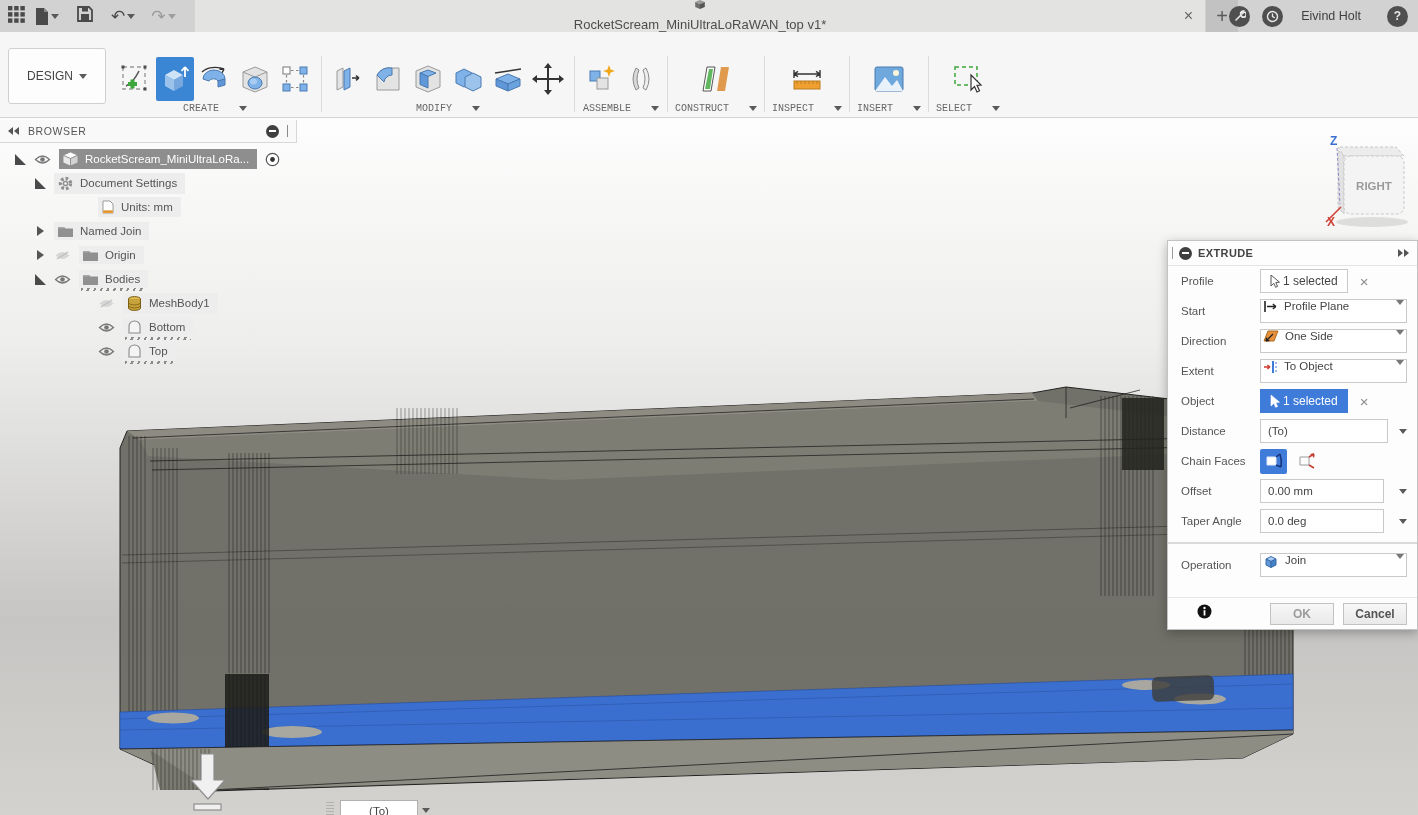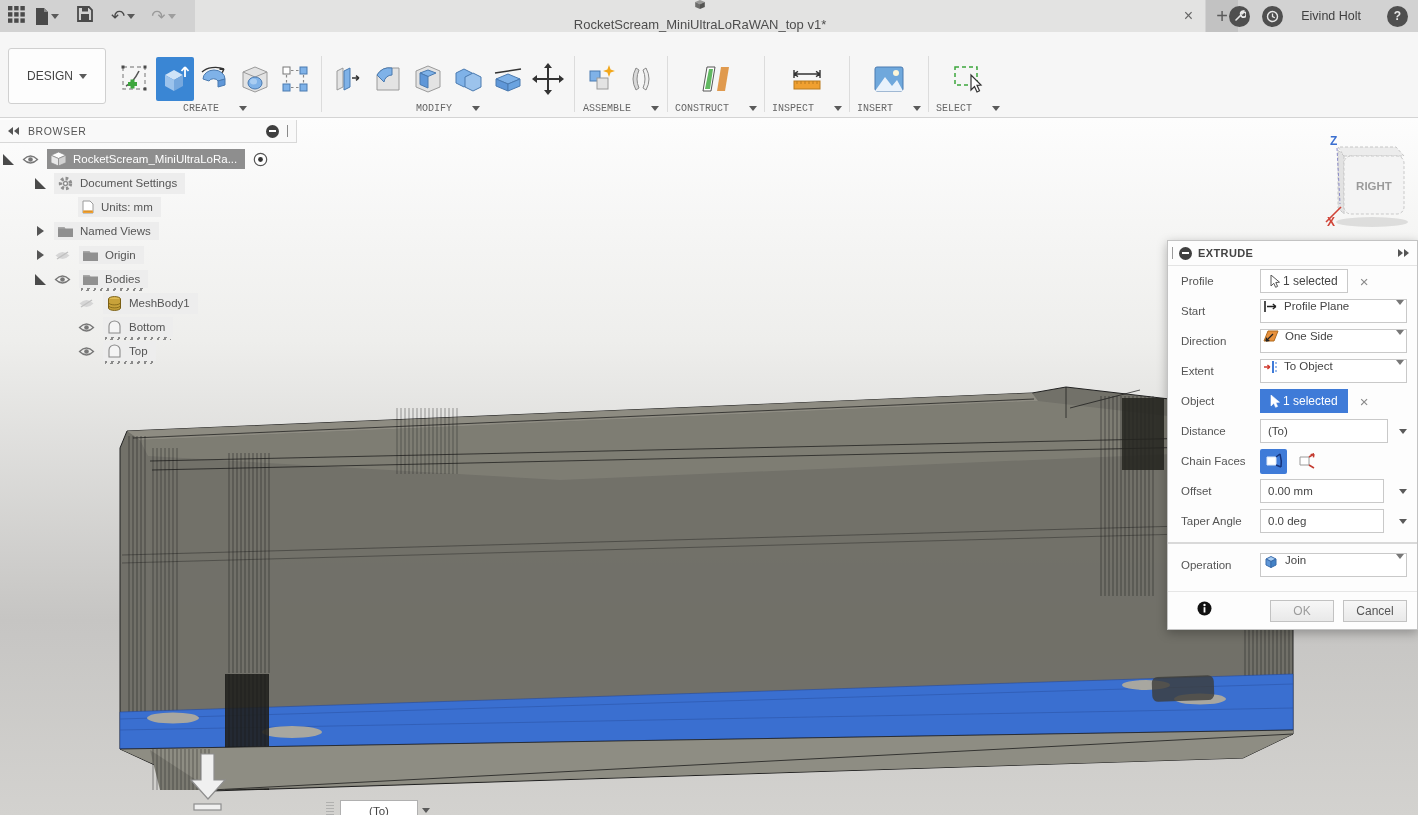--- a/index.html
+++ b/index.html
@@ -44,21 +44,21 @@
   .browser { position:absolute; left:0; top:120px; width:297px; z-index:6; }
   .br-head { height:23px; background:rgba(248,248,248,.92); border-bottom:1px solid #d8d8d8; border-right:1px solid #d8d8d8; display:flex; align-items:center; padding:0 8px; }
   .dbl-left { display:flex; margin-right:8px; }
   .tri-l { width:0; height:0; border-top:4px solid transparent; border-bottom:4px solid transparent; border-right:5px solid #555; margin-right:1px; }
   .br-title { font-size:10.5px; color:#555; letter-spacing:.6px; flex:1; }
   .circ-minus { width:13px; height:13px; border-radius:50%; background:#3f3f3f; position:relative; margin-right:8px; }
   .circ-minus::after { content:""; position:absolute; left:3px; top:5.5px; width:7px; height:2px; background:#fff; }
   .grip-v { width:1px; height:12px; background:#8a8a8a; }
   .tree { padding-top:4px; }
   .trow { height:24px; display:flex; align-items:center; }
-  .t-ind0 { padding-left:2px; } .t-ind1 { padding-left:34px; } .t-ind2 { padding-left:78px; }
+  .t-ind0 { padding-left:14px; } .t-ind1 { padding-left:34px; } .t-ind2 { padding-left:78px;margin-left:20px; }
   .tmark { width:12px; display:flex; justify-content:center; margin-right:8px; flex:0 0 12px; }
   .tri-r { width:0; height:0; border-top:5px solid transparent; border-bottom:5px solid transparent; border-left:7px solid #555; }
   .teye { width:18px; margin-right:7px; flex:0 0 18px; display:flex; }
   .row-main { display:flex; align-items:center; background:#ededed; padding:3px 8px 3px 4px; gap:7px; position:relative; }
   .row-main.selected { background:#8e8e8e; }
   .row-main.selected .tlabel { color:#fff; }
   .tlabel { font-size:11.5px; color:#555; white-space:nowrap; }
   .row-main.hatch::after { content:""; position:absolute; left:2px; right:2px; bottom:-3px; height:3px;
      background:repeating-linear-gradient(115deg,#8a8a8a 0 2px,transparent 2px 6px); }
   .sel-target { margin-left:8px; display:flex; }
@@ -78,21 +78,21 @@
   .selbtn { height:24px; border:1px solid #c9c9c9; background:#fff; display:flex; align-items:center; gap:2px; padding:0 9px; font-size:12px; color:#444; }
   .selbtn.blue { background:#3f7bd8; border-color:#3f7bd8; color:#fff; }
   .clear-x { margin-left:12px; font-size:15px; color:#8a8a8a; line-height:1; }
   .ddown { flex:1; height:24px; border:1px solid #c9c9c9; background:#fff; display:flex; gap:6px; padding:0 2px; font-size:11.5px; color:#444; }
   .ddown .cdown { margin-left:auto; border-top-color:#777; }
   .inputbox { width:124px; height:24px; border:1px solid #c9c9c9; background:#fff; display:flex; align-items:center; padding:0 7px; font-size:11.5px; color:#444; }
   .row-caret { margin-left:auto; }
   .chainbtn { width:27px; height:25px; display:flex; align-items:center; justify-content:center; border-radius:2px; margin-right:6px; }
   .chainbtn.on { background:#3f7bd8; }
   .ddivider { height:2px; background:#d9d9d9; margin:6px 0 4px 0; }
-  .dlg-foot { position:absolute; left:0; right:0; bottom:0; height:38px; border-top:1px solid #e6e6e6; display:flex; align-items:center; padding:0 10px 0 29px; gap:9px; }
+  .dlg-foot { position:absolute; left:0; right:0; bottom:0; height:32px; border-top:1px solid #e6e6e6; display:flex; align-items:center; padding:0 10px 0 29px; gap:9px;font-weight:bold; }
   .foot-spacer { flex:1; }
   .dbtn { width:64px; height:22px; background:linear-gradient(#f7f7f7,#e9e9e9); border:1px solid #c2c2c2; font-size:12px; display:flex; align-items:center; justify-content:center; }
   .dbtn.ok { color:#9c9c9c; }
   .dbtn.cancel { color:#555; }
 
   
   .float-to { position:absolute; left:326px; top:800px; display:flex; align-items:center; z-index:7; }
   .f-grip { width:8px; height:20px; background:repeating-linear-gradient(0deg,#9a9a9a 0 1px,transparent 1px 3px); margin-right:6px; opacity:.6; }
   .f-input { width:78px; height:21px; background:#fff; border:1px solid #b0b0b0; display:flex; align-items:center; justify-content:center; font-size:11.5px; color:#444; }
   .f-caret { width:16px; height:21px; display:flex; align-items:center; justify-content:center; }
@@ -506,21 +506,21 @@
 
     <div class="trow t-ind1">
       <span class="tmark">
           <span class="tri-r"></span>
         </span>
       <span class="row-main">
         <svg width="15" height="12" viewBox="0 0 15 12">
           <path d="M0,2 H6 L7.5,3.5 H15 V12 H0 Z" fill="#909090"></path>
             <path d="M0,2 H6 L7.5,3.5 H0 Z" fill="#a8a8a8"></path>
         </svg>
-        <span class="tlabel">Named Views</span>
+        <span class="tlabel">Named Join</span>
       </span>
     </div>
 
     <div class="trow t-ind1">
       <span class="tmark">
           <span class="tri-r"></span>
         </span>
       <span class="teye">
         <svg width="17" height="11" viewBox="0 0 17 11">
             <path d="M1.5,5.5 Q8.5,-1.5 15.5,5.5 Q8.5,12.5 1.5,5.5 Z" fill="#d6d6d6"></path>

